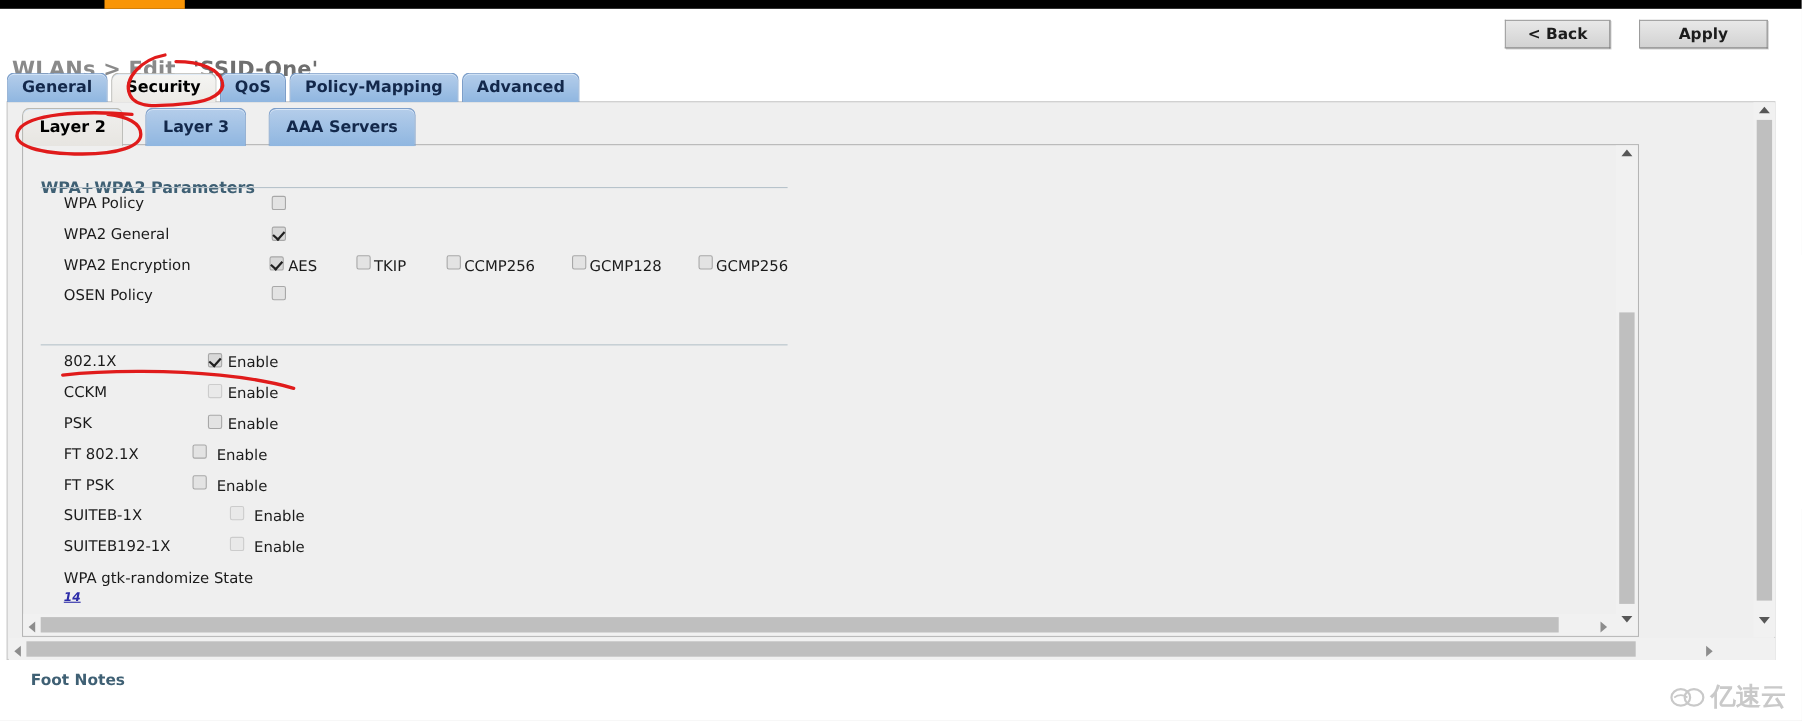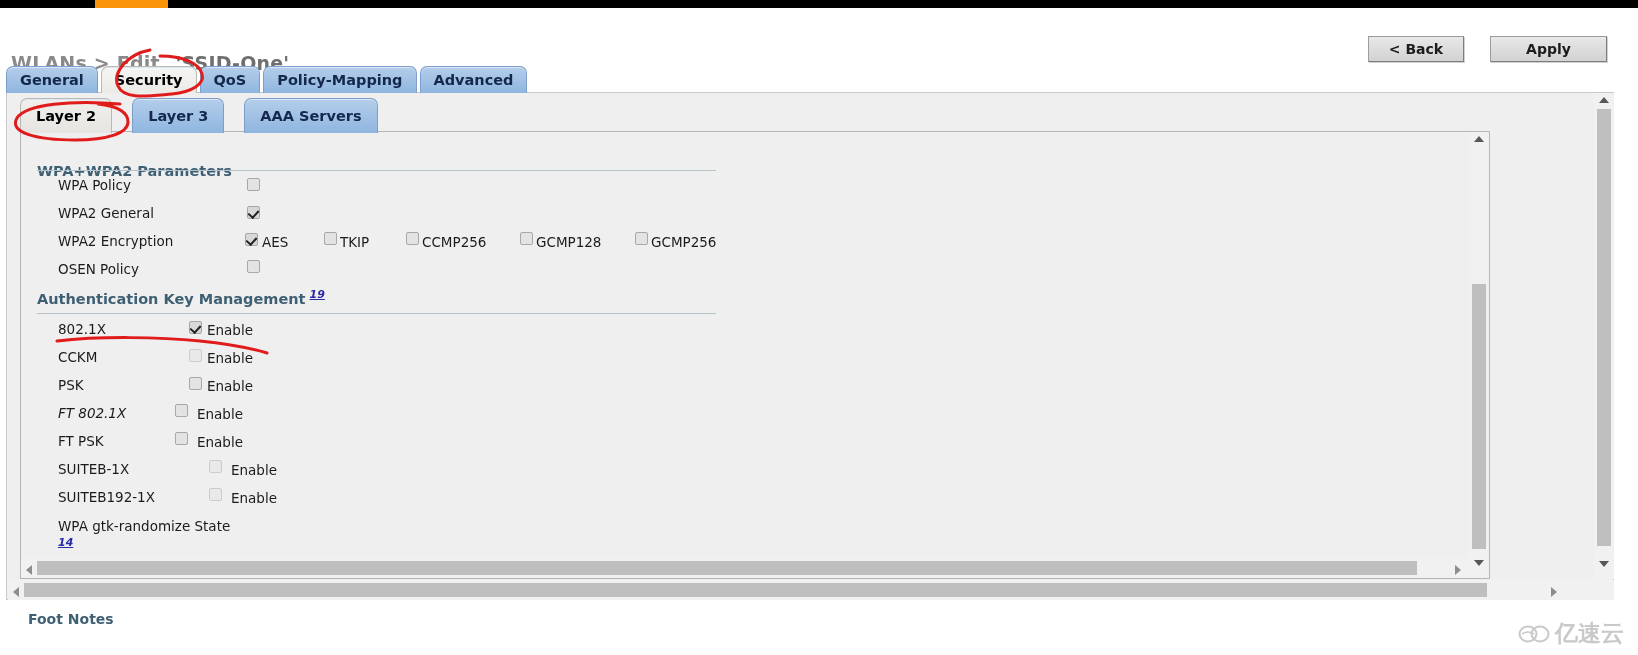--- a/index.html
+++ b/index.html
@@ -18,21 +18,21 @@
   
   #page-title{
     position:absolute;left:11px;top:16px;
     font-size:19px;font-weight:bold;color:#8a8a8a;
     letter-spacing:.2px;white-space:nowrap;margin-top:36px;
   }
   #page-title .ssid{color:#6f6f6f;margin-left:9px;}
 
   
   .topbtn{
-    position:absolute;top:36px;height:24px;
+    position:absolute;top:18px;height:24px;
     background:linear-gradient(#e8e8e8,#d2d2d2);
     border:1px solid #9c9c9c;
     border-right-color:#7d7d7d;border-bottom-color:#7d7d7d;
     box-shadow:1px 1px 0 rgba(0,0,0,.18);
     font-size:14px;font-weight:bold;color:#1c1c1c;
     display:flex;align-items:center;justify-content:center;
     font-family:"DejaVu Sans","Liberation Sans",sans-serif;
   }
   #back-button{left:1368px;width:94px;}
   #apply-button{left:1490px;width:115px;}
@@ -197,38 +197,35 @@
     <div class="cbx" style="left:385px;top:100px;"></div>
     <div class="opt-label" style="left:401px;top:102px;">CCMP256</div>
     <div class="cbx" style="left:499px;top:100px;"></div>
     <div class="opt-label" style="left:515px;top:102px;">GCMP128</div>
     <div class="cbx" style="left:614px;top:100px;"></div>
     <div class="opt-label" style="left:630px;top:102px;">GCMP256</div>
 
     <div class="frow-label" style="left:37px;top:129px;">OSEN Policy</div>
     <div class="cbx" style="left:226px;top:128px;"></div>
 
-    <div class="section-head" style="left:16px;top:156px;">
-      <span>Authentication Key Management</span><span class="fnote">19</span>
-    </div>
     <div class="section-rule" style="left:16px;top:181px;width:679px;"></div>
 
     <div class="frow-label" style="left:37px;top:189px;">802.1X</div>
     <div class="cbx checked" style="left:168px;top:189px;"></div>
     <div class="enlabel" style="left:186px;top:190px;">Enable</div>
 
     <div class="frow-label" style="left:37px;top:217px;">CCKM</div>
     <div class="cbx dim" style="left:168px;top:217px;"></div>
     <div class="enlabel" style="left:186px;top:218px;">Enable</div>
 
     <div class="frow-label" style="left:37px;top:245px;">PSK</div>
     <div class="cbx" style="left:168px;top:245px;"></div>
     <div class="enlabel" style="left:186px;top:246px;">Enable</div>
 
-    <div class="frow-label" style="left:37px;top:273px;font-style:italic;">FT 802.1X</div>
+    <div class="frow-label" style="left:37px;top:273px;">FT 802.1X</div>
     <div class="cbx" style="left:154px;top:272px;"></div>
     <div class="enlabel" style="left:176px;top:274px;">Enable</div>
 
     <div class="frow-label" style="left:37px;top:301px;">FT PSK</div>
     <div class="cbx" style="left:154px;top:300px;"></div>
     <div class="enlabel" style="left:176px;top:302px;">Enable</div>
 
     <div class="frow-label" style="left:37px;top:329px;">SUITEB-1X</div>
     <div class="cbx dim" style="left:188px;top:328px;"></div>
     <div class="enlabel" style="left:210px;top:330px;">Enable</div>

